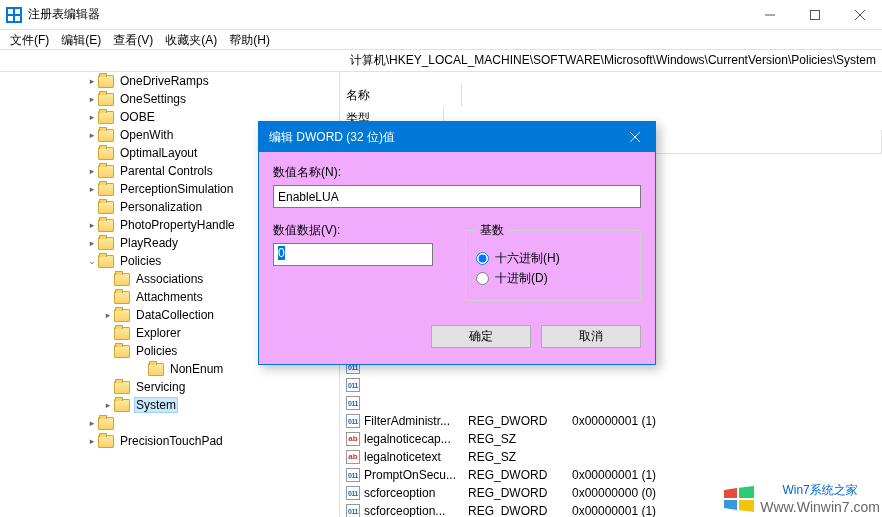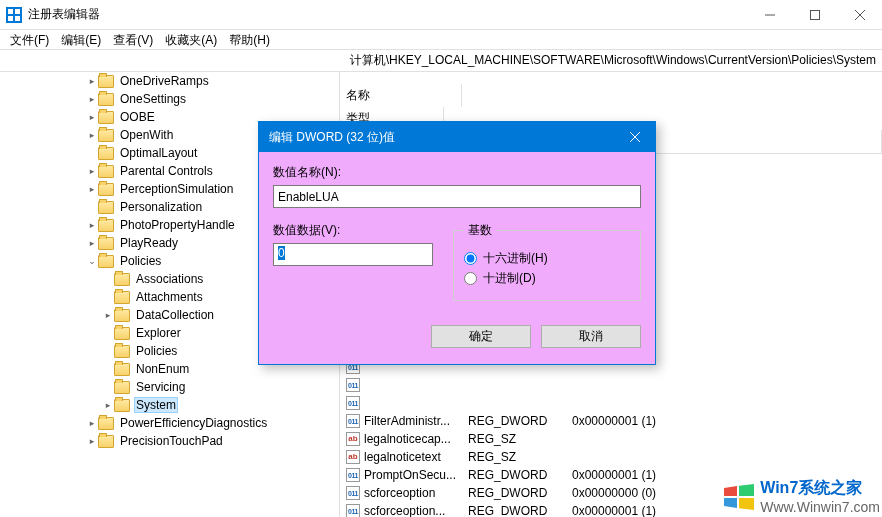--- a/index.html
+++ b/index.html
@@ -32,29 +32,29 @@
 .reg-icon.ab::after { content:"ab"; font-size:8px; color:#c0392b; font-weight:bold; line-height:8px; }
 .reg-icon.dw::after { content:"011"; font-size:7px; color:#2166b3; font-weight:bold; line-height:7px; letter-spacing:-0.5px; }
 .dialog { position: absolute; left: 258px; top: 121px; width: 398px; background: #f0abfc; border: 1px solid #0078d7; box-shadow: 4px 4px 10px rgba(0,0,0,0.25); }
 .dialog-title { height: 30px; background: #0078d7; color: #fff; display: flex; align-items: center; padding-left: 10px; font-size: 12px; }
 .dialog-close { width: 40px; height: 30px; display:flex; align-items:center; justify-content:center; color:#fff; margin-left:auto; }
 .dialog-body { padding: 12px 14px; }
 .dialog-label { margin-bottom: 4px; }
 .dialog-input { width: 100%; height: 23px; border: 1px solid #7a7a7a; padding: 2px 4px; background: #fff; }
 .dialog-input.sel { background: #fff; }
 .dialog-input.sel .seltext { background:#0078d7; color:#fff; }
-.dialog-row { display: flex; gap: 20px; margin-top: 14px; }
+.dialog-row { display: flex; gap: 32px; margin-top: 14px; }
 .fieldset { border: 1px solid #cfcfcf; padding: 8px 10px 10px 10px; flex: 1; }
 .fieldset legend { padding: 0 4px; }
 .radio-row { display: flex; align-items: center; margin: 3px 0; }
 .radio-row input { margin-right: 6px; }
 .dialog-buttons { display: flex; justify-content: flex-end; gap: 10px; padding: 12px 14px 16px; }
 .dbtn { width: 100px; height: 23px; border: 1px solid #adadad; background: #e1e1e1; }
 .watermark { position: absolute; right: 2px; bottom: 2px; display: flex; align-items: center; gap: 4px; font-size: 11px; }
-.watermark .t1 { color: #0066cc; font-weight: bold; font-size: 16px; }
+.watermark .t1 { color: #0066cc; font-weight: normal; font-size: 12px; text-align: center; }
 .watermark .t2 { color: #666; font-size: 14px; }
 .wm-icon { width: 34px; height: 30px; }
 ::-webkit-scrollbar { width: 16px; }
 ::-webkit-scrollbar-track { background: #f0f0f0; }
 ::-webkit-scrollbar-thumb { background: #c2c2c2; border: 1px solid #a0a0a0; }
 </style>
 </head>
 <body>
 
 <div class="titlebar">
@@ -173,39 +173,38 @@
       <div class="tree-item" style="padding-left: 102px;">
         <span class="tree-chev"></span>
         <span class="tree-folder"></span>
         <span class="tree-label">Explorer</span>
       </div>
       <div class="tree-item" style="padding-left: 102px;">
         <span class="tree-chev"></span>
         <span class="tree-folder"></span>
         <span class="tree-label">Policies</span>
       </div>
-      <div class="tree-item" style="padding-left: 102px;">
+      <div class="tree-item" style="padding-left: 102px; margin-left: 34px;">
         <span class="tree-chev"></span>
         <span class="tree-folder"></span>
         <span class="tree-label">NonEnum</span>
       </div>
       <div class="tree-item" style="padding-left: 102px;">
         <span class="tree-chev"></span>
         <span class="tree-folder"></span>
         <span class="tree-label">Servicing</span>
       </div>
       <div class="tree-item" style="padding-left: 102px;">
         <span class="tree-chev">▸</span>
         <span class="tree-folder"></span>
         <span class="tree-label sel">System</span>
       </div>
       <div class="tree-item" style="padding-left: 86px;">
         <span class="tree-chev">▸</span>
         <span class="tree-folder"></span>
-        <span class="tree-label">PowerEfficiencyDiagnostics</span>
       </div>
       <div class="tree-item" style="padding-left: 86px;">
         <span class="tree-chev">▸</span>
         <span class="tree-folder"></span>
         <span class="tree-label">PrecisionTouchPad</span>
       </div>
     </div>
   <div class="list-pane">
     <div class="list-header">
       <div class="list-header-col col-name">名称</div>

